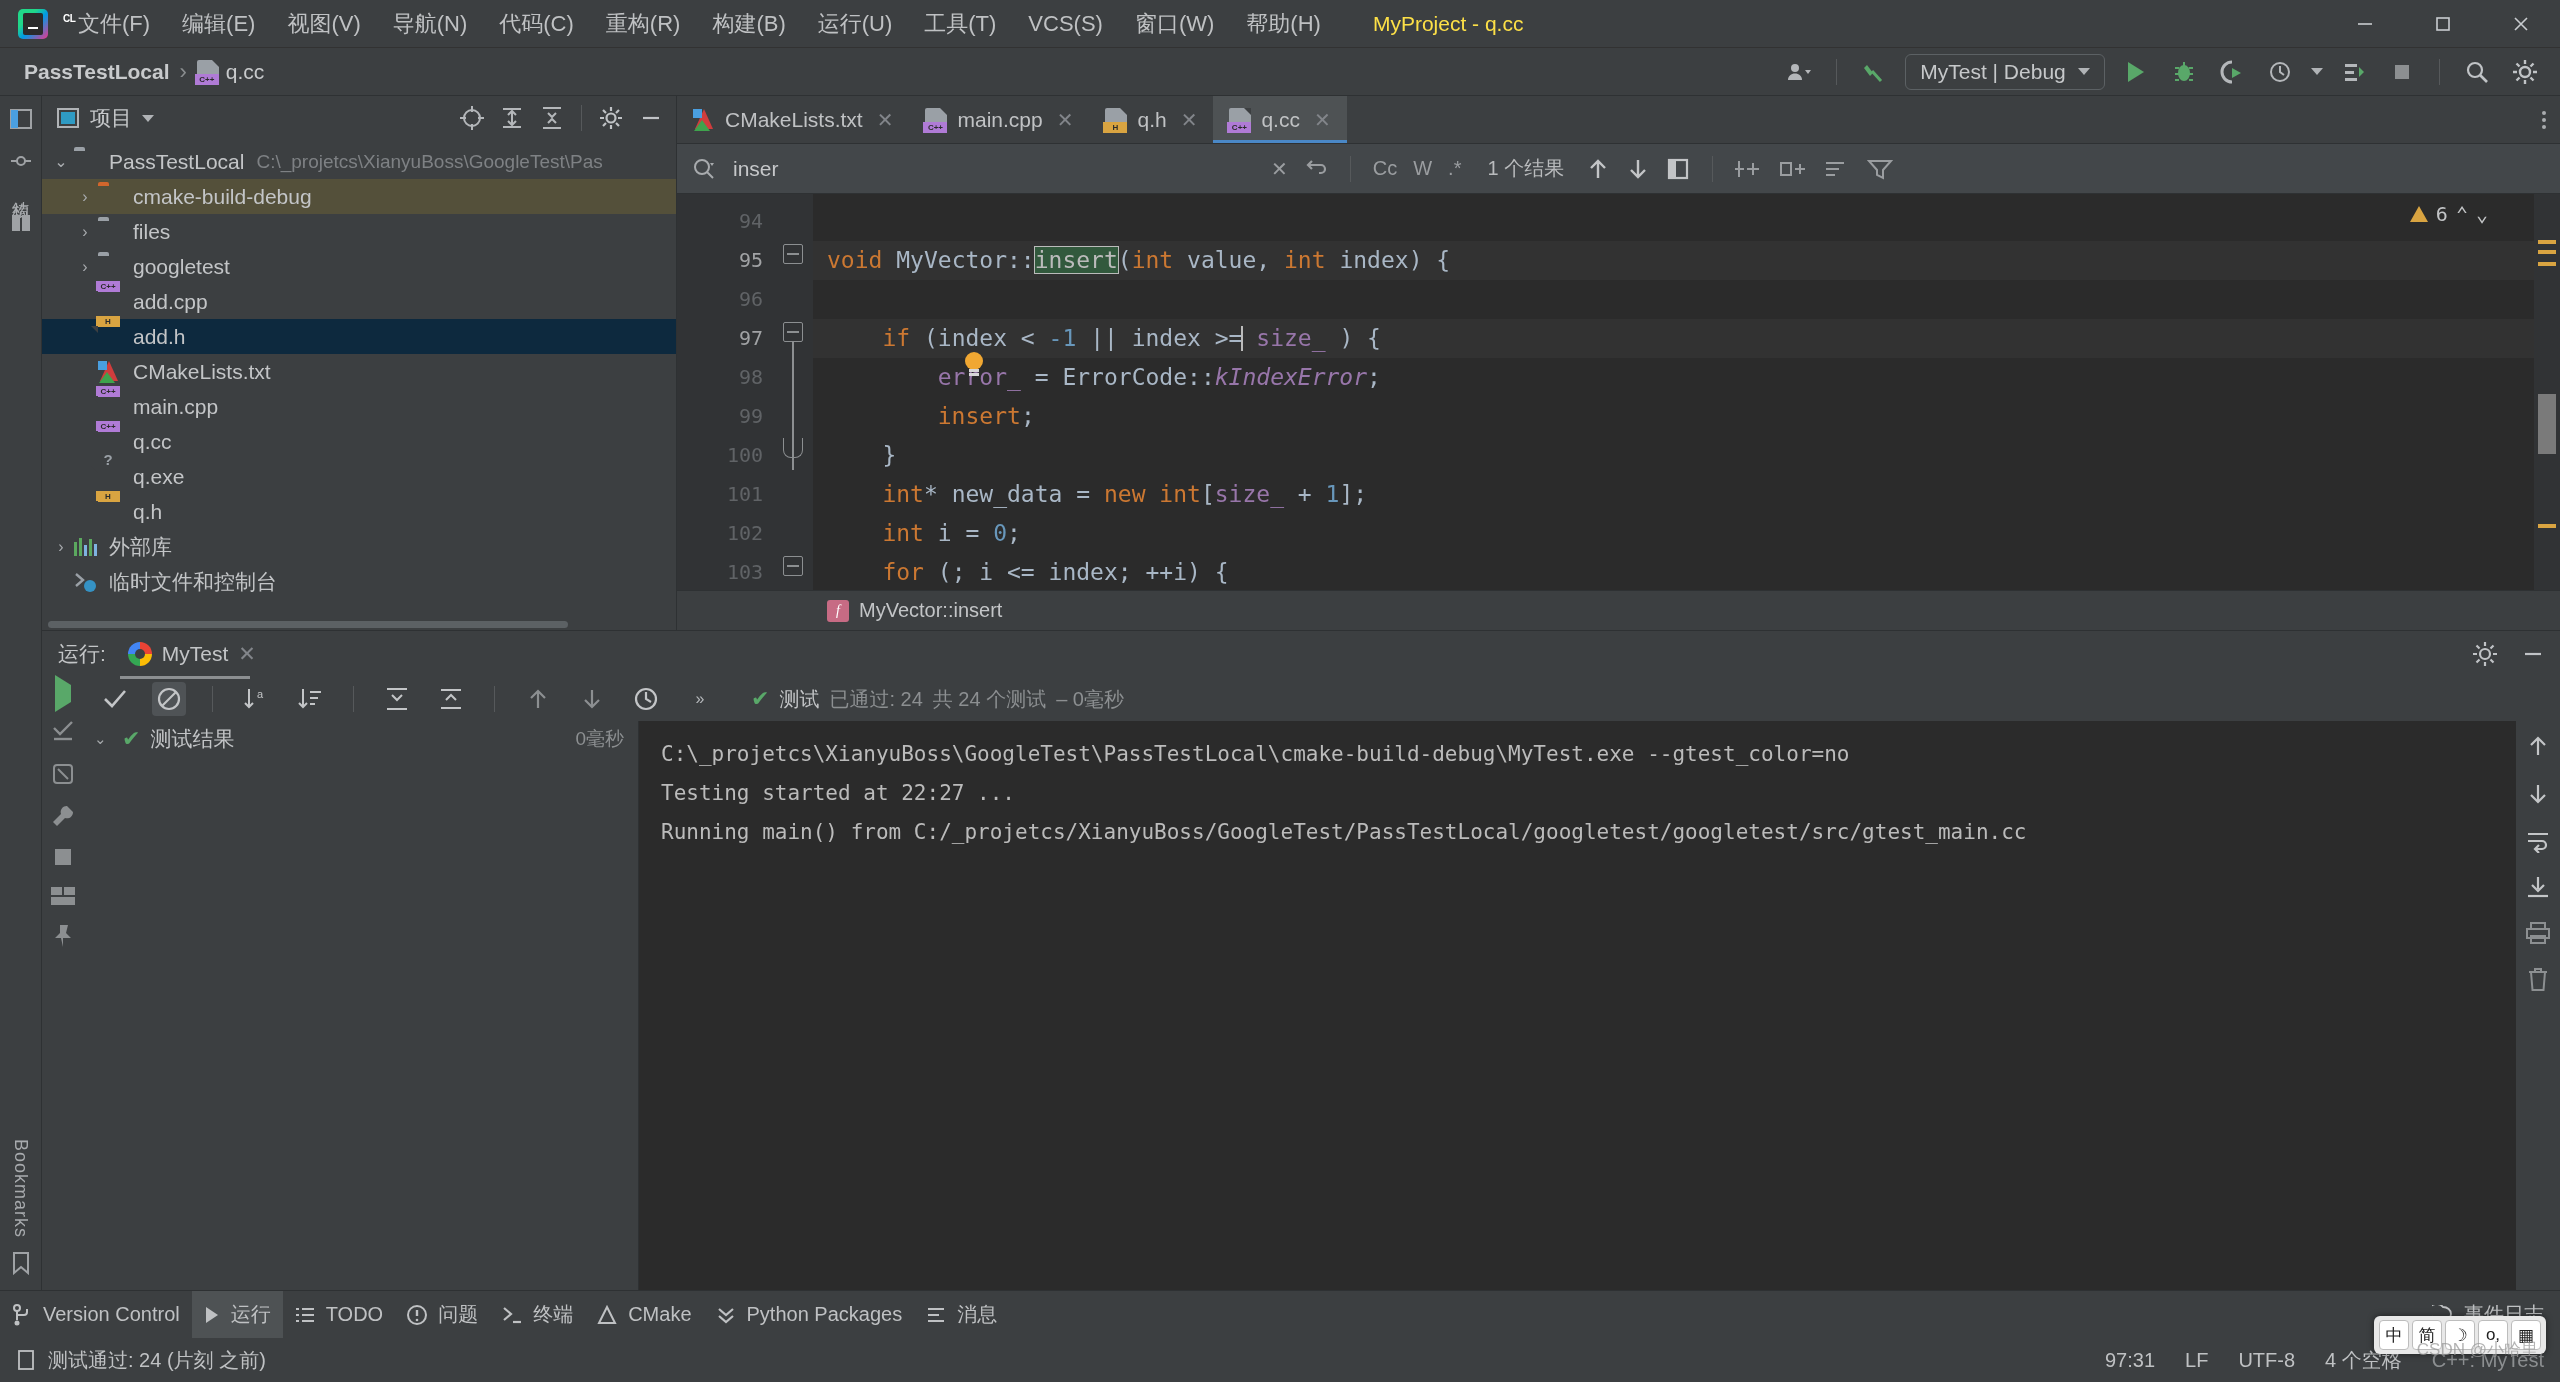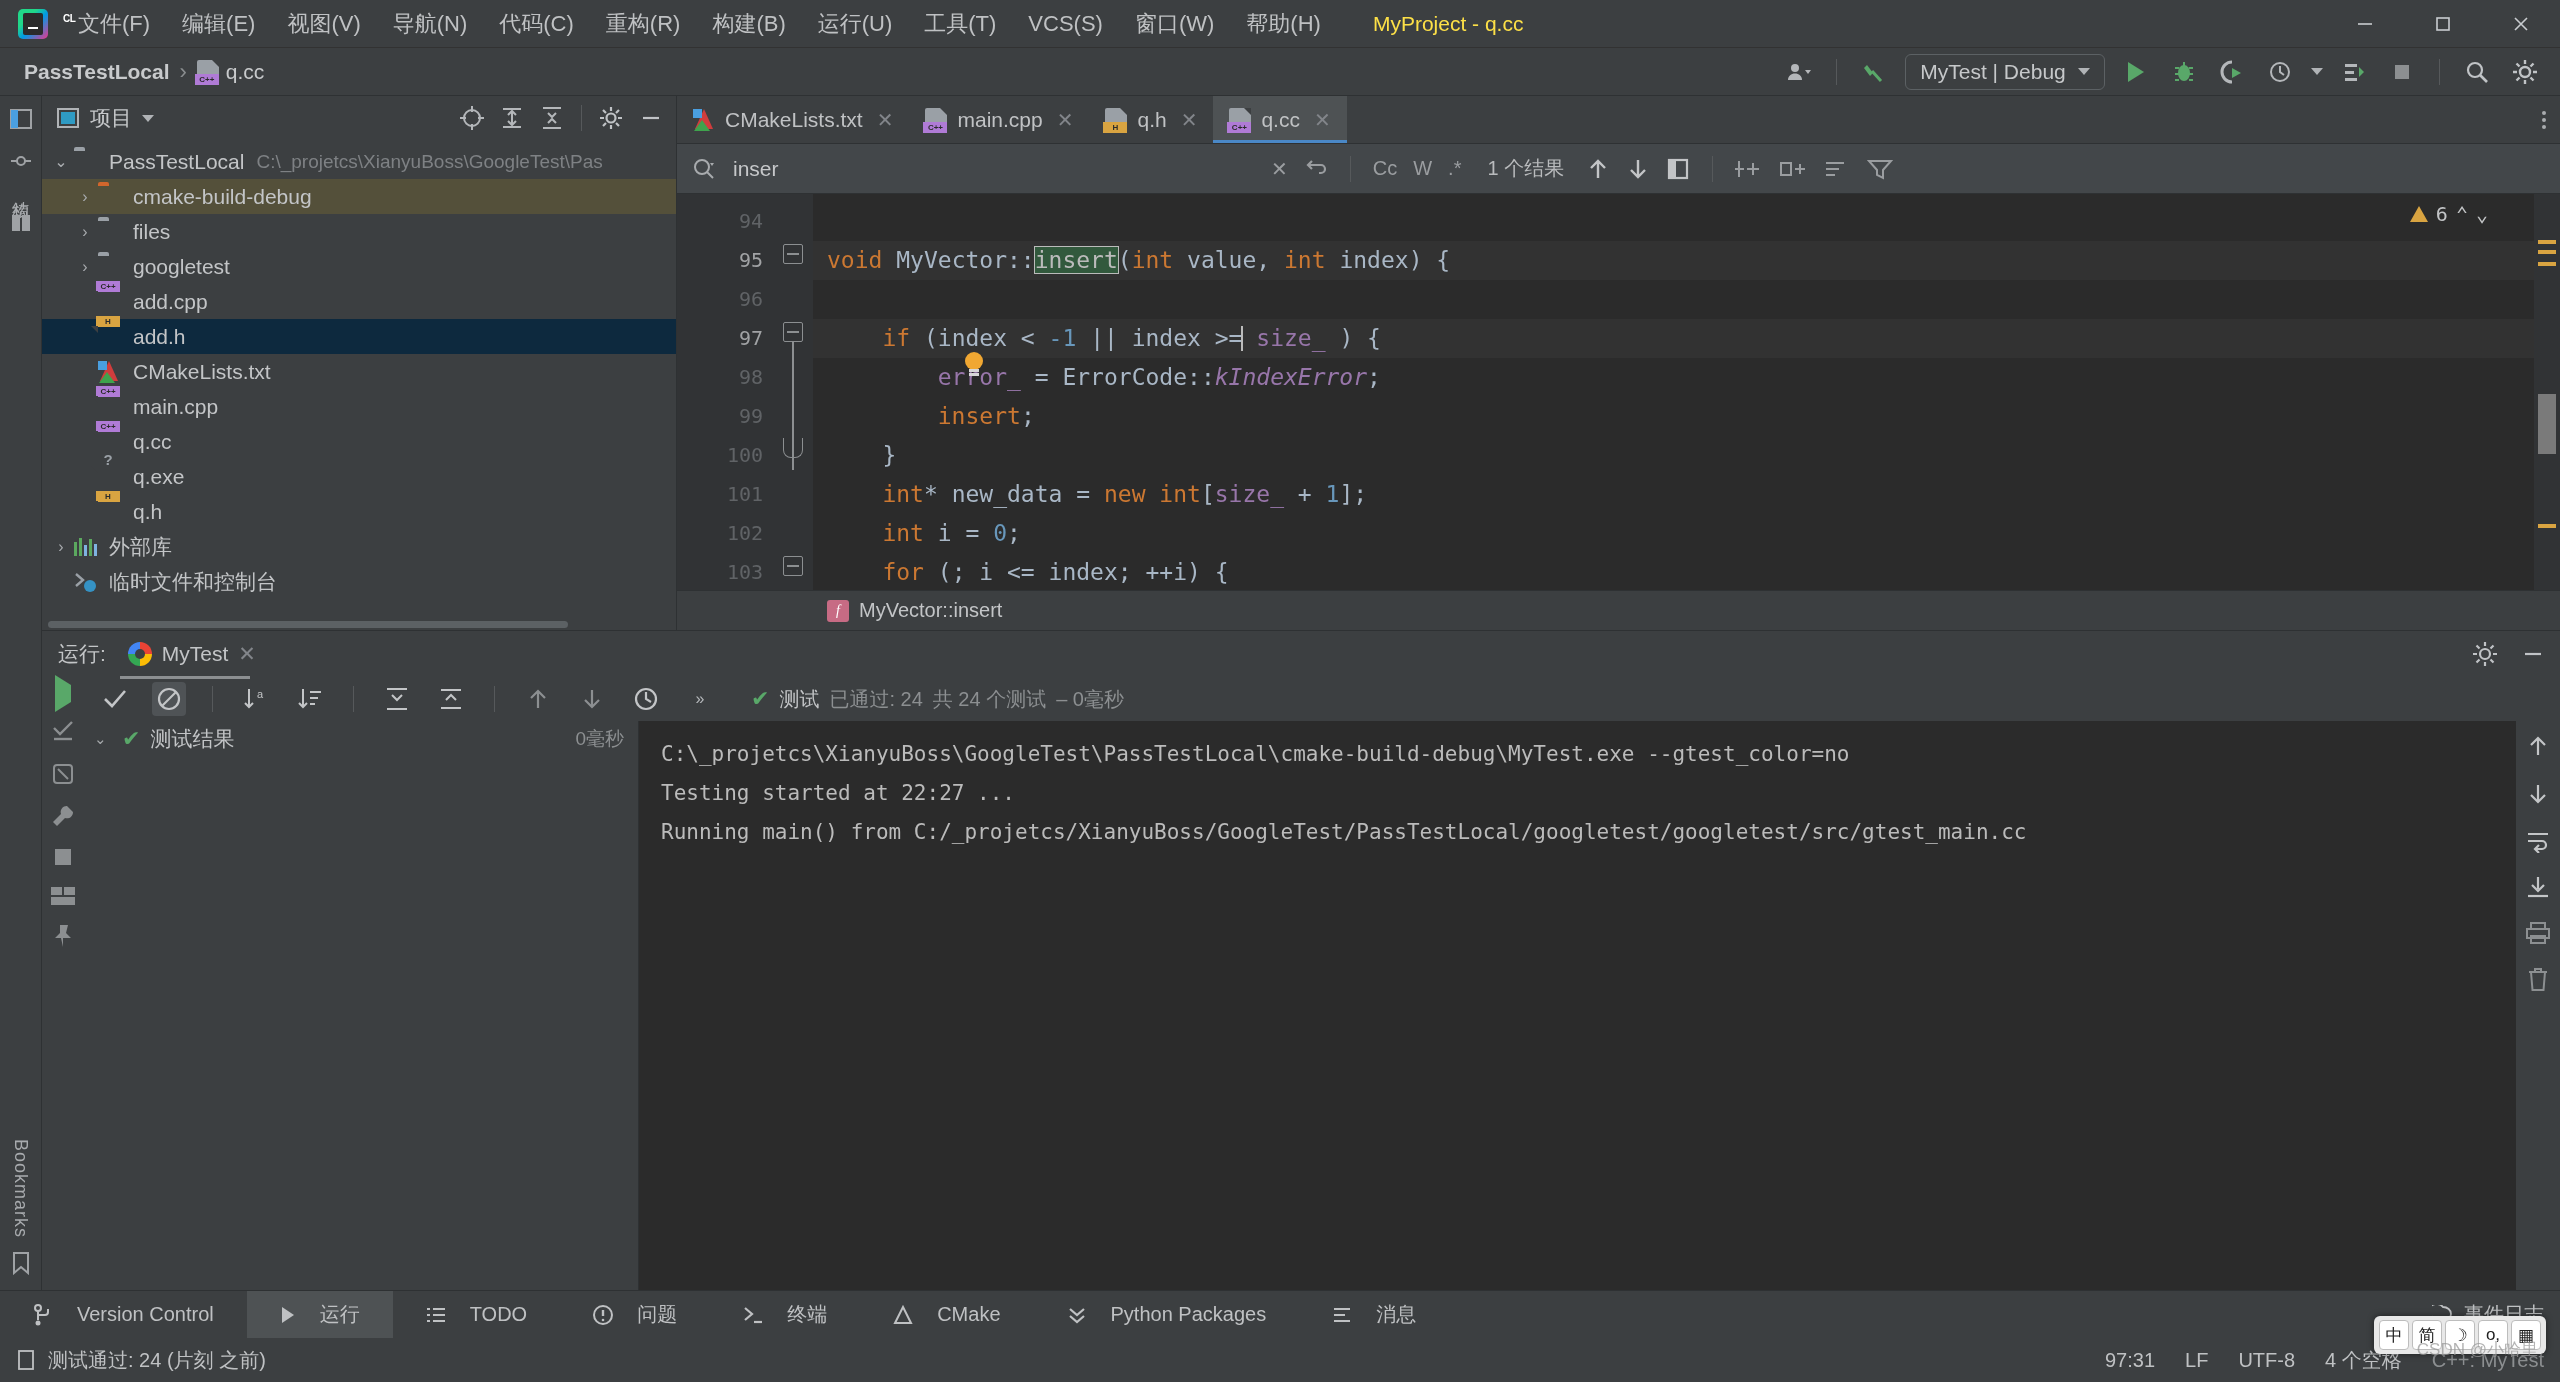--- a/index.html
+++ b/index.html
@@ -169,21 +169,21 @@
   .test-row { display:flex; align-items:center; height:36px; padding-left:10px; gap:10px; font-size:21px; color:#c3c5c7;}
   .test-row .arrow { color:#a7aaad; font-size:15px; width:18px;}
   .test-row .time { margin-left:auto; padding-right:14px; color:#8c8f91; font-size:19px;}
   .console { flex:1; background:#2b2b2b; padding: 14px 0 0 22px; font-family:"DejaVu Sans Mono", monospace; font-size:21px;
              color:#bbbbbb; min-width:0; overflow:hidden; line-height: 39px;}
   .console .blank { height: 39px; }
   .console-rail { width: 44px; background:#3c3f41; display:flex; flex-direction:column; align-items:center; padding-top:12px; gap:22px; flex:none;}
 
   
   .toolstrip { height: 48px; background: #3c3f41; display: flex; align-items: stretch; border-top:1px solid #2e3133; flex:none;}
-  .ts-item { display:flex; align-items:center; gap:24px; padding: 0 33px; font-size: 20px; color:#bfc1c3;}
+  .ts-item { display:flex; align-items:center; gap:11px; padding: 0 12px; font-size: 20px; color:#bfc1c3;}
   .ts-item.active { background: #4e5254; }
   .ts-right { margin-left:auto; display:flex; align-items:center; padding-right: 16px; gap:10px; font-size:20px; color:#bfc1c3;}
   .statusbar { height: 44px; background:#3c3f41; display:flex; align-items:center; padding: 0 16px; gap: 14px; flex:none;}
   .sb-left { display:flex; align-items:center; gap:12px; font-size:20px; color:#bfc1c3;}
   .sb-right { margin-left:auto; display:flex; align-items:center; gap: 30px; font-size:20px; color:#bfc1c3;}
   .sb-right .dim { color:#8c8f91; }
   .ime { position:absolute; right: 14px; bottom: 28px; display:flex; gap:3px; background:#e8e8e8; border-radius:6px; padding:4px 5px;
          box-shadow:0 0 6px rgba(0,0,0,.5); }
   .ime .k { width:30px;height:30px;background:#fff;border:1px solid #bdbdbd;border-radius:4px;display:flex;align-items:center;
             justify-content:center;font-size:17px;color:#222;}

